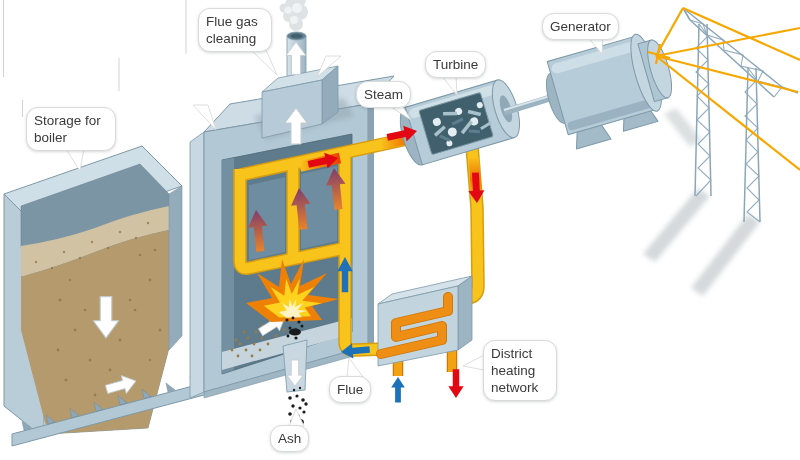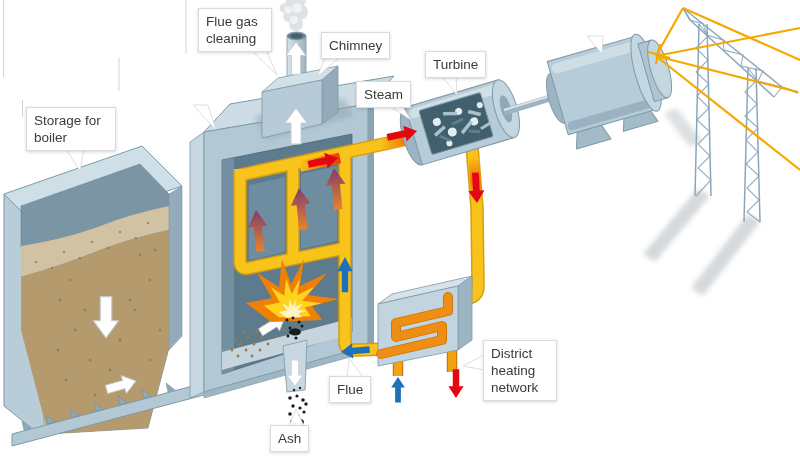--- a/index.html
+++ b/index.html
@@ -1,19 +1,19 @@
 <!DOCTYPE html>
 <html><head>
 <meta charset="utf-8">
 <style>
   html,body{margin:0;padding:0;background:#fff;}
   .stage{position:relative;width:800px;height:460px;background:#fff;overflow:hidden;
          font-family:"Liberation Sans",sans-serif;}
   .stage svg{position:absolute;left:0;top:0;}
-  .lbl{position:absolute;background:#fff;border:1px solid #dadada;border-radius:0;
+  .lbl{position:absolute;background:#fff;border:1px solid #dadada;border-radius:12px;
        padding:4px 7px;font-size:13.5px;line-height:1.26;color:#3a3a3a;
        box-shadow:0 1px 3px rgba(60,70,80,.22);z-index:5;}
   .nw{white-space:nowrap;}
 </style>
 </head>
 <body>
 
 <div class="stage">
 <svg width="800" height="460" viewBox="0 0 800 460">
   <defs>
@@ -342,19 +342,19 @@
     <polygon points="441,75 456,75 457,95"></polygon>
     <polygon points="587,36 603,36 602,54"></polygon>
     <polygon points="347,377 363,377 349,358"></polygon>
     <polygon points="289,426 304,426 296,409"></polygon>
     <polygon points="484,355 484,370 463,366"></polygon>
   </g>
 </svg>
 
 <div class="lbl" style="left:26px;top:107px;width:74px">Storage for boiler</div>
 <div class="lbl" style="left:198px;top:8px;width:58px">Flue gas cleaning</div>
-<div class="lbl nw" style="left:321px;top:32px">Chimney</div>
 <div class="lbl nw" style="left:425px;top:51px">Turbine</div>
 <div class="lbl nw" style="left:356px;top:81px">Steam</div>
+<div class="lbl nw" style="left:542px;top:13px">Generator</div>
 <div class="lbl nw" style="left:329px;top:376px">Flue</div>
 <div class="lbl nw" style="left:270px;top:425px">Ash</div>
 <div class="lbl" style="left:483px;top:340px;width:58px">District heating network</div>
 </div>
 
 </body></html>

